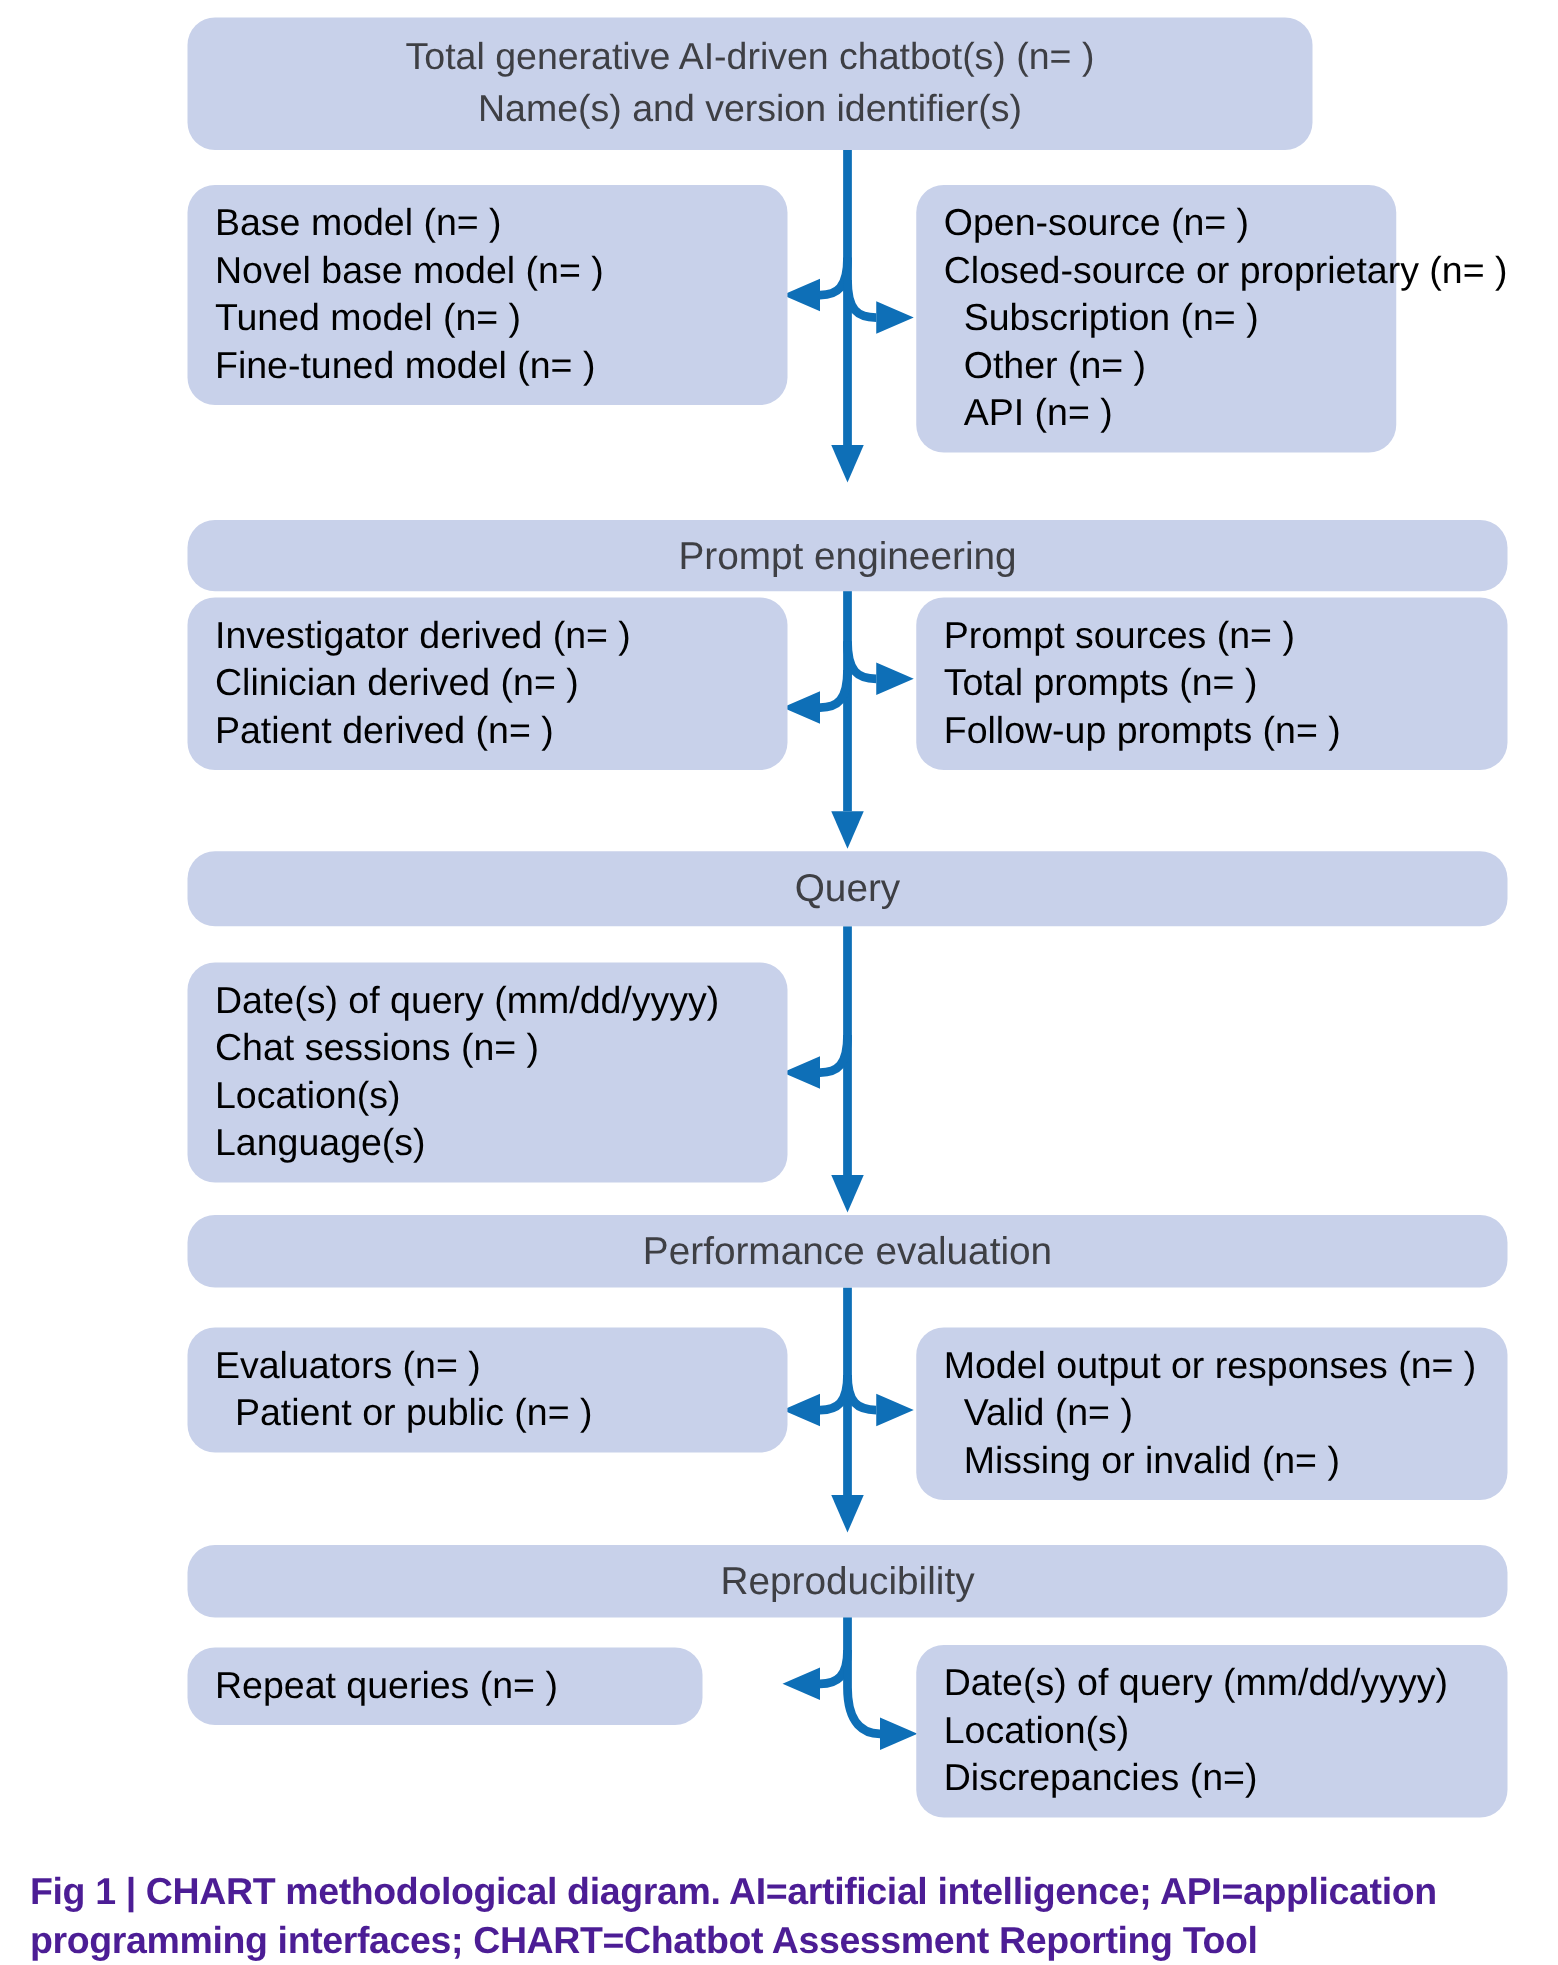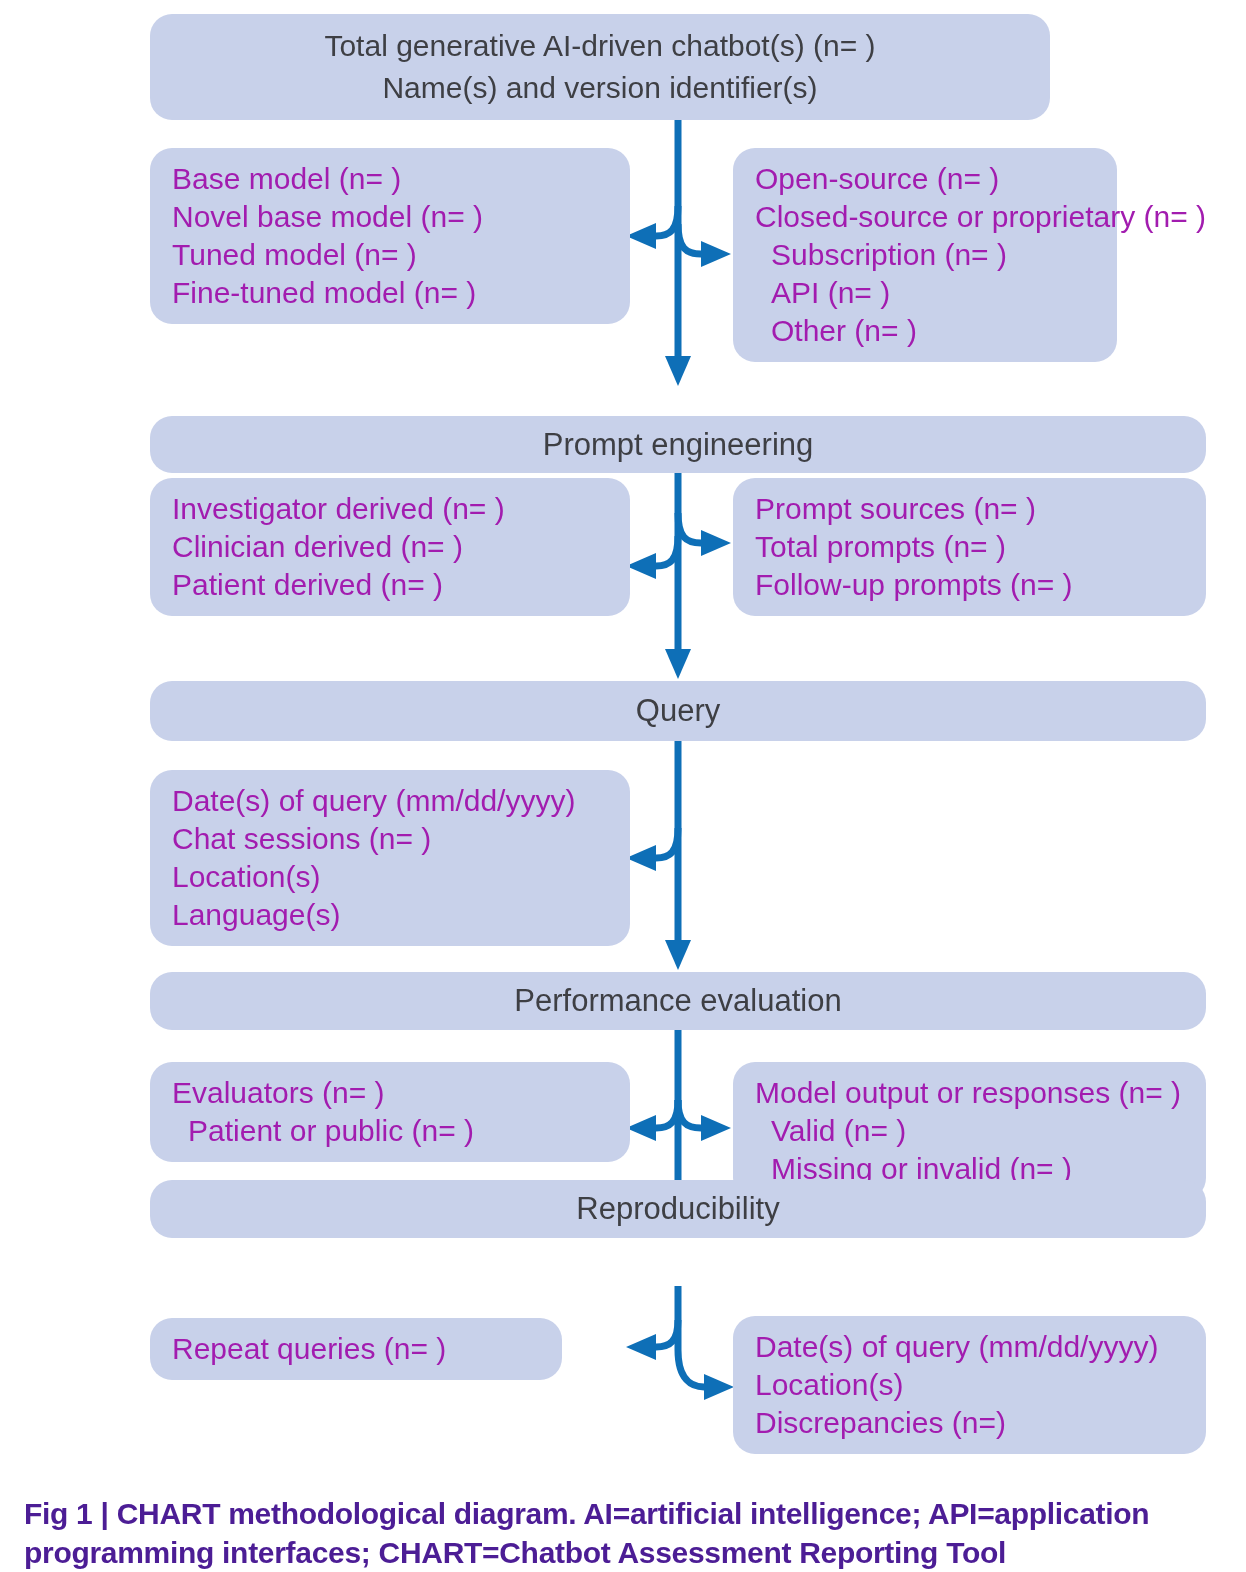--- a/index.html
+++ b/index.html
@@ -8,21 +8,21 @@
     width:1246px;height:1572px;
     background:#ffffff;
     font-family:"Liberation Sans", sans-serif;
     overflow:hidden;
   }
   .arrows{position:absolute;left:0;top:0;width:1246px;height:1572px;pointer-events:none;}
   .box{
     position:absolute;
     background:#c8d1ea;
     border-radius:22px;
-    color:#a21caf;
+    color:#000000;
     font-size:30px;
     line-height:38px;
     padding:12px 22px;
     box-sizing:border-box;
   }
   .box .line{white-space:nowrap;}
   .box .ind{padding-left:16px;}
   .band{
     position:absolute;
     left:150px;width:1056px;
@@ -103,22 +103,22 @@
   <div class="box" style="left:150px;top:148px;width:480px;">
     <div class="line">Base model (n= )</div>
     <div class="line">Novel base model (n= )</div>
     <div class="line">Tuned model (n= )</div>
     <div class="line">Fine-tuned model (n= )</div>
   </div>
   <div class="box" style="left:733px;top:148px;width:384px;">
     <div class="line">Open-source (n= )</div>
     <div class="line">Closed-source or proprietary (n= )</div>
     <div class="line ind">Subscription (n= )</div>
+    <div class="line ind">Other (n= )</div>
     <div class="line ind">API (n= )</div>
-    <div class="line ind">Other (n= )</div>
   </div>
 
   <div class="band" style="top:388px;height:57px;margin-top:28px;">
     <span>Prompt engineering</span>
   </div>
 
   <div class="box" style="left:150px;top:478px;width:480px;">
     <div class="line">Investigator derived (n= )</div>
     <div class="line">Clinician derived (n= )</div>
     <div class="line">Patient derived (n= )</div>
@@ -147,21 +147,21 @@
   <div class="box" style="left:150px;top:1062px;width:480px;">
     <div class="line">Evaluators (n= )</div>
     <div class="line ind">Patient or public (n= )</div>
   </div>
   <div class="box" style="left:733px;top:1062px;width:473px;">
     <div class="line">Model output or responses (n= )</div>
     <div class="line ind">Valid (n= )</div>
     <div class="line ind">Missing or invalid (n= )</div>
   </div>
 
-  <div class="band" style="top:1180px;height:58px;">
+  <div class="band" style="top:1236px;height:58px;">
     <span>Reproducibility</span>
   </div>
 
   <div class="box" style="left:150px;top:1318px;width:412px;">
     <div class="line">Repeat queries (n= )</div>
   </div>
   <div class="box" style="left:733px;top:1316px;width:473px;">
     <div class="line">Date(s) of query (mm/dd/yyyy)</div>
     <div class="line">Location(s)</div>
     <div class="line">Discrepancies (n=)</div>

